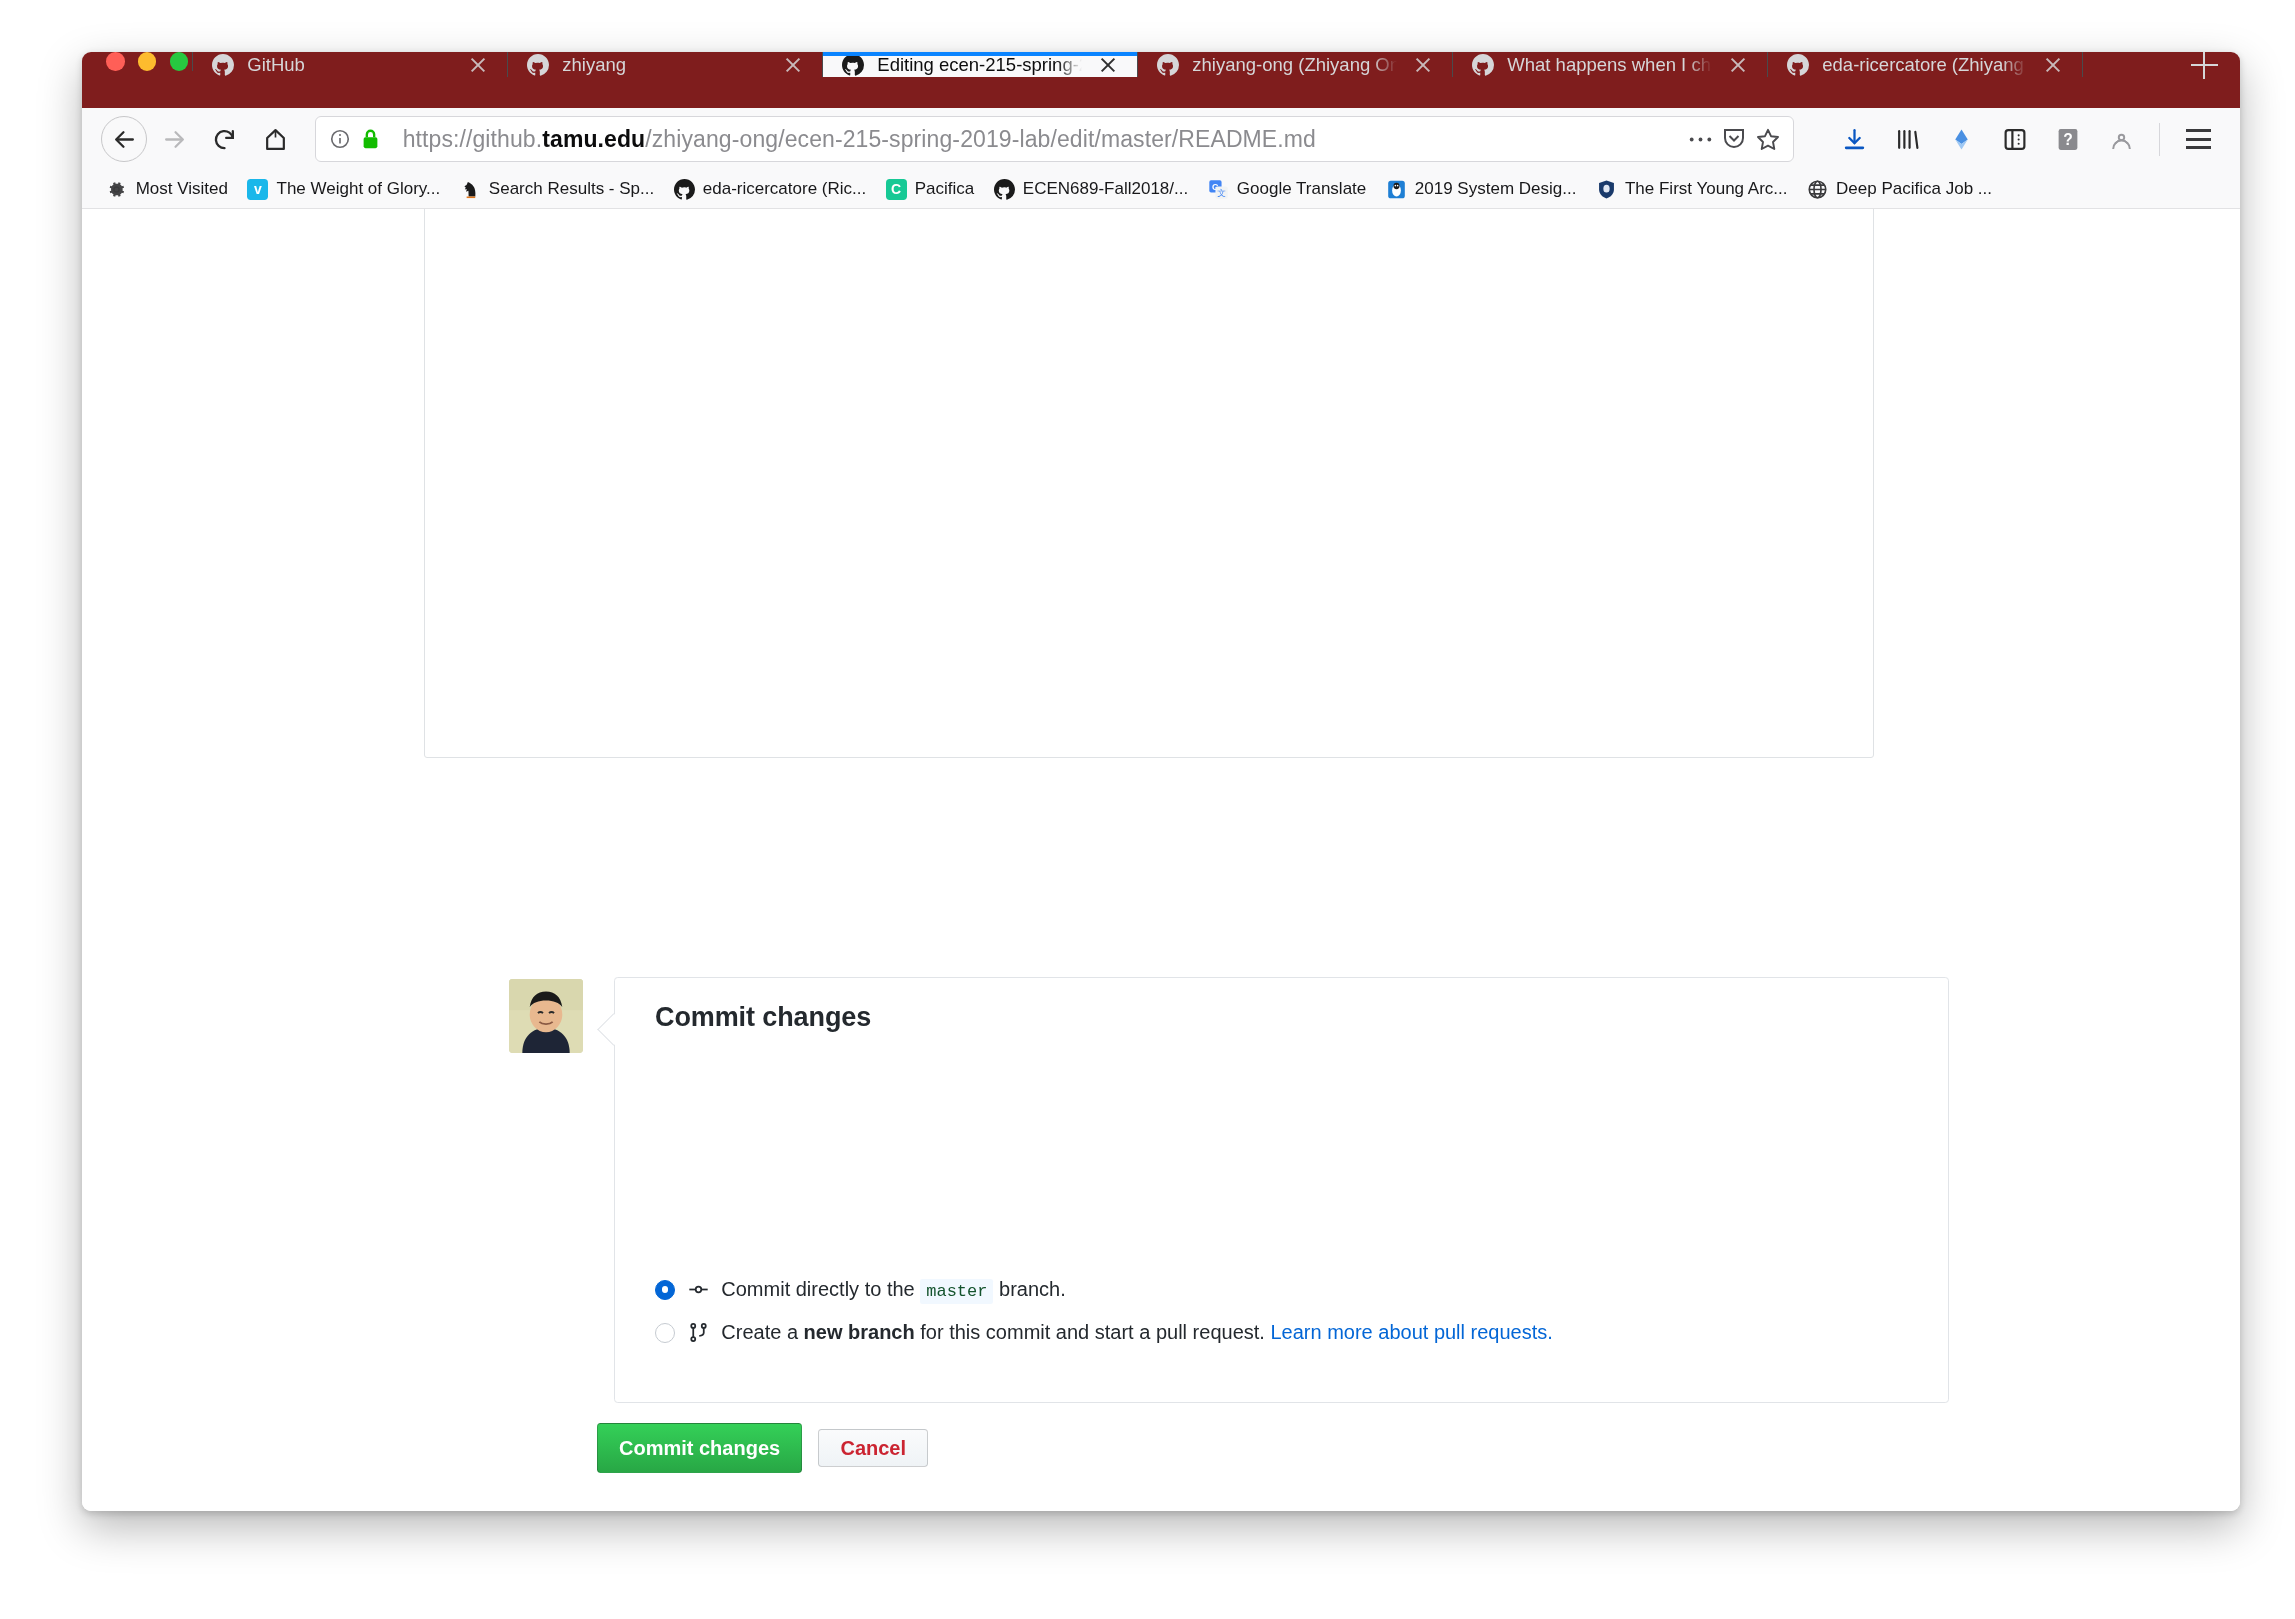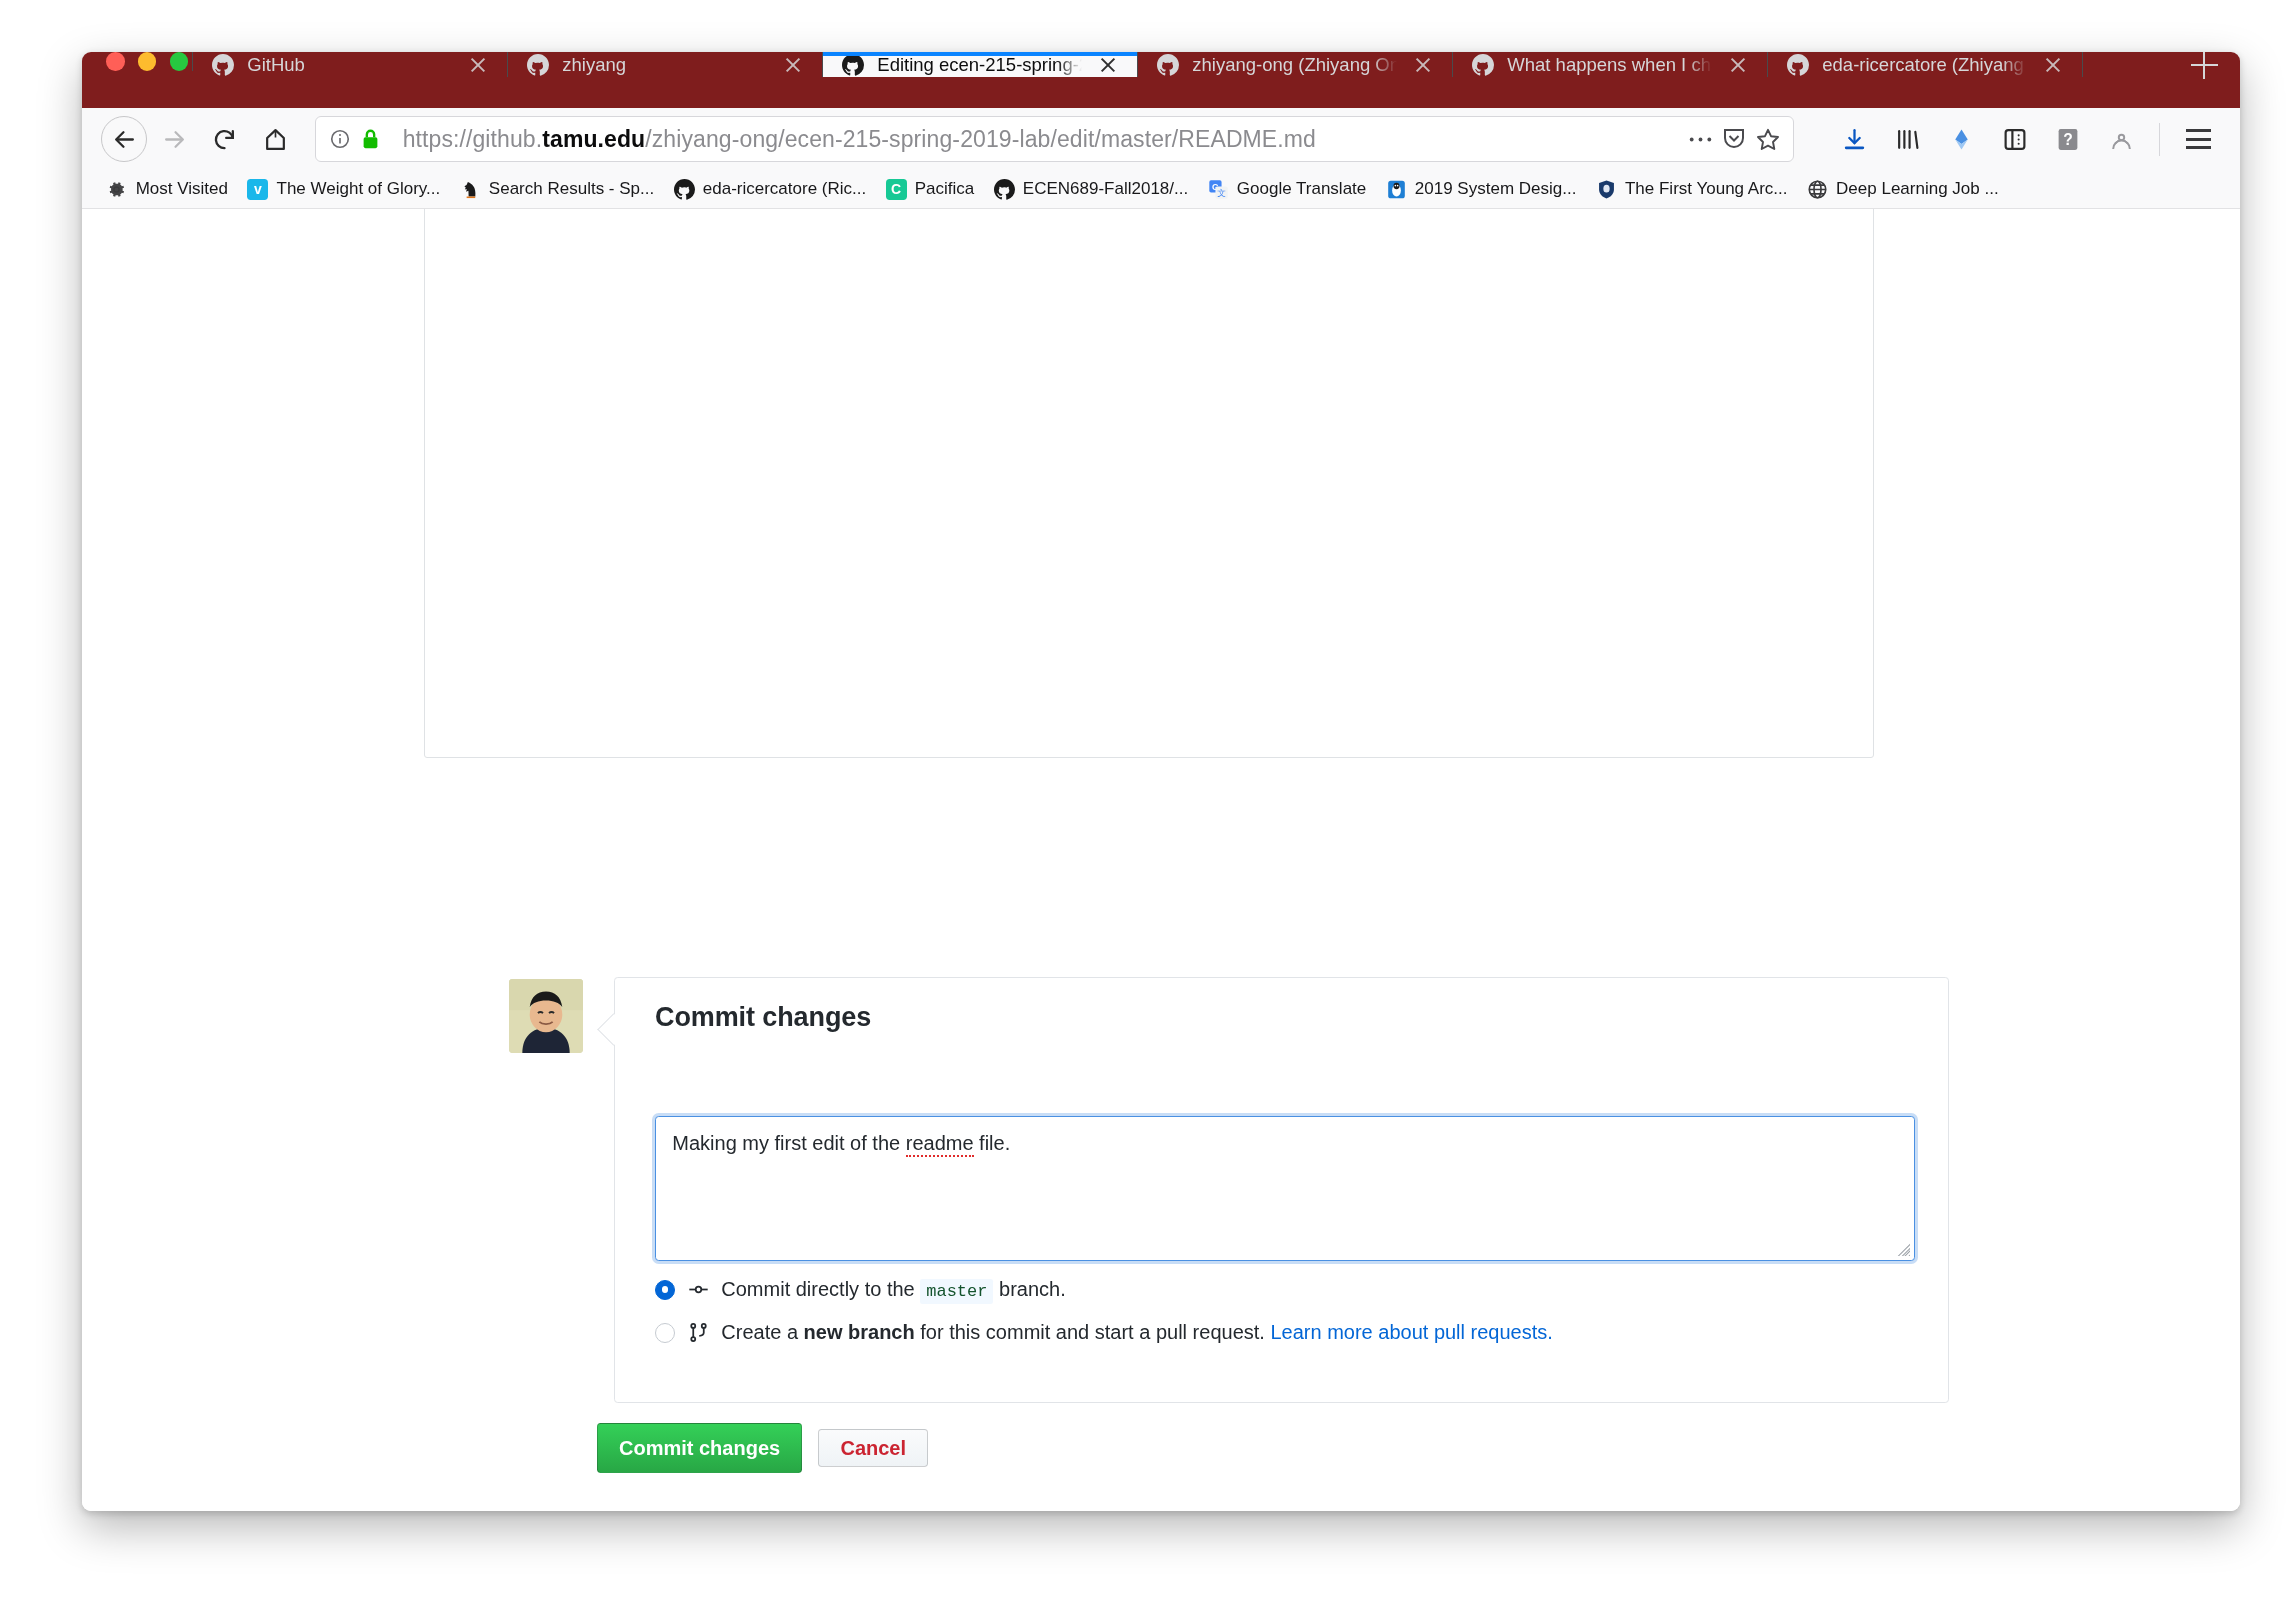--- a/index.html
+++ b/index.html
@@ -676,21 +676,21 @@
       <div class="bm">
         <span class="bm-ico">
           <svg width="21" height="21" viewBox="0 0 24 24" fill="none" stroke="#3a3a3c" stroke-width="1.9">
               <circle cx="12" cy="12" r="9.4"></circle>
               <ellipse cx="12" cy="12" rx="4" ry="9.4"></ellipse>
               <line x1="2.8" y1="12" x2="21.2" y2="12"></line>
               <line x1="4.2" y1="7" x2="19.8" y2="7"></line>
               <line x1="4.2" y1="17" x2="19.8" y2="17"></line>
             </svg>
         </span>
-        <span>Deep Learning Job ...</span>
+        <span>Deep Pacifica Job ...</span>
       </div>
     </div>
 
     <div id="content">
       <div id="page-inner">
 
         <div id="editor-box"></div>
 
         <div id="avatar">
           <svg width="74" height="74" viewBox="0 0 100 100">
@@ -701,29 +701,20 @@
             <path d="M28 38c2-14 10-21 22-21s20 7 22 21c-4-6-12-9-22-9s-18 3-22 9z" fill="#1a1a1a"></path>
             <path d="M39 46c2-1.6 5-1.6 7 0M54 46c2-1.6 5-1.6 7 0" stroke="#2a2a2a" stroke-width="2.4" fill="none"></path>
             <path d="M41 58c4 4 14 4 18 0" stroke="#8a5a44" stroke-width="2.4" fill="none"></path>
           </svg>
         </div>
 
         <div id="commit-card">
           <div id="commit-title">Commit changes</div>
 
 
-          <div id="commit-desc">
-            <span>Making my first edit of the </span><span class="spell">readme</span><span> file.</span>
-            <span id="resize-handle">
-              <i style="top:15.6px; width:6.7px;"></i>
-              <i style="top:12px; width:12.6px;"></i>
-              <i style="top:8.2px; width:18px;"></i>
-              <i style="top:4.4px;  width:23px;"></i>
-            </span>
-          </div>
 
           <div class="radio-row" id="radio-row-1">
             <span class="radio checked"></span>
             <span class="branch-ico">
               <svg width="21" height="21" viewBox="0 0 24 24" fill="none" stroke="#24292e" stroke-width="2">
                   <circle cx="12" cy="12" r="3.2"></circle>
                   <line x1="1.5" y1="12" x2="8.4" y2="12"></line>
                   <line x1="15.6" y1="12" x2="22.5" y2="12"></line>
                 </svg>
             </span>

